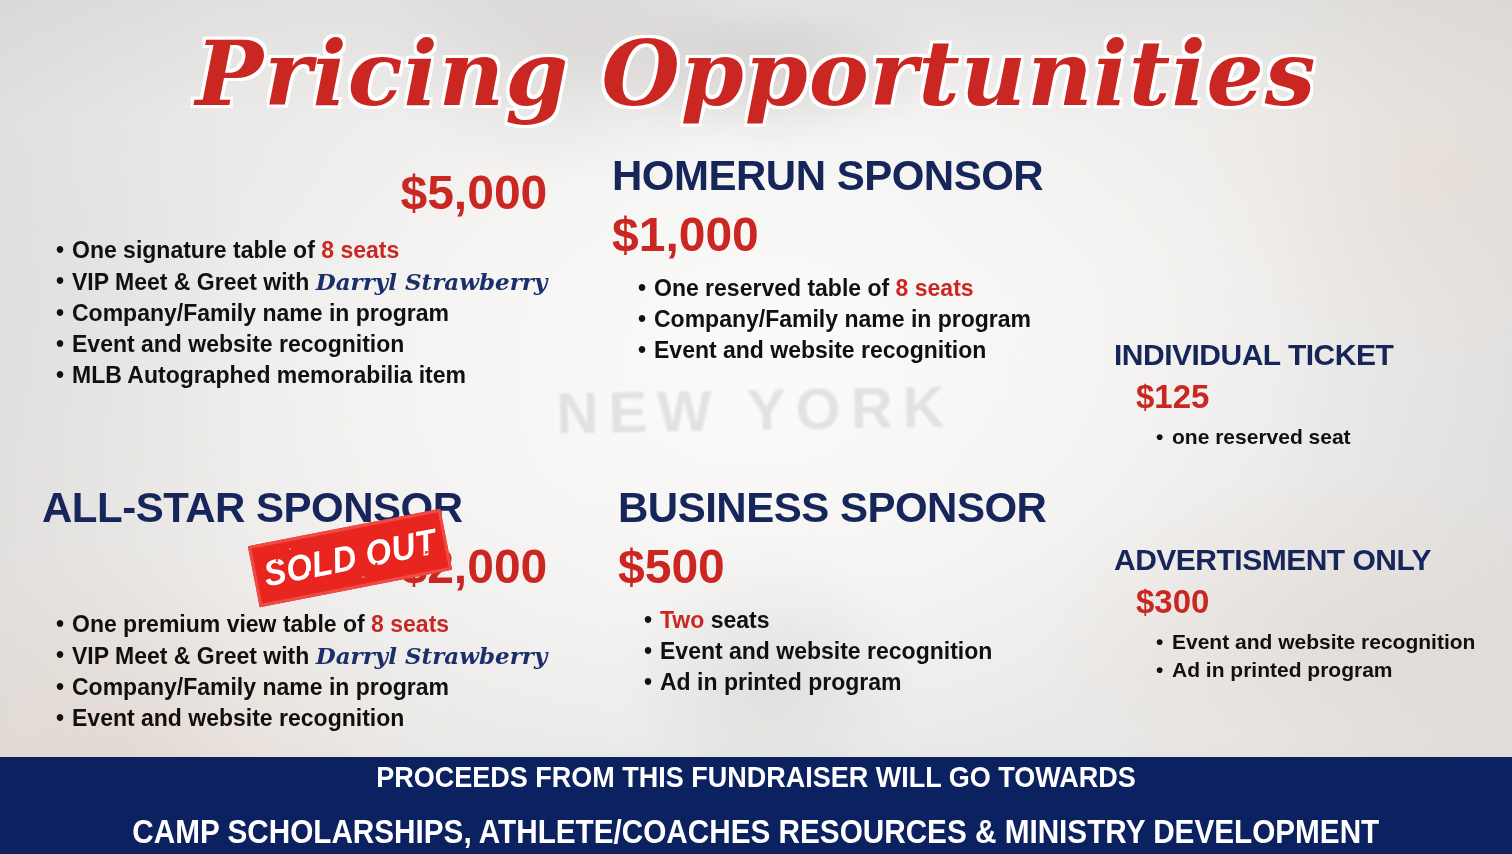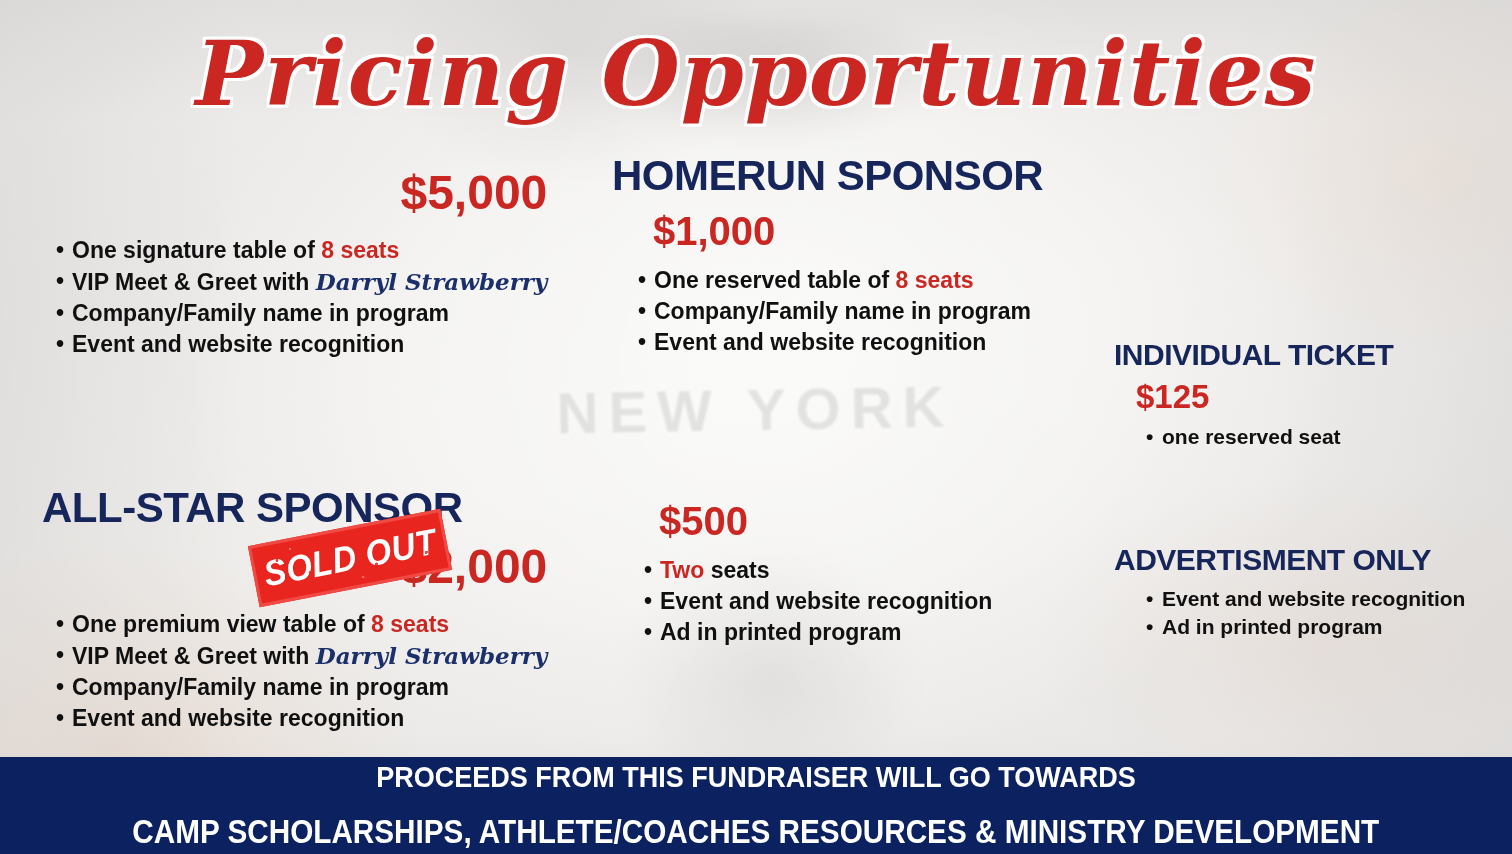--- a/index.html
+++ b/index.html
@@ -143,28 +143,28 @@
     letter-spacing: 0px;
   }
 
   
   .big .tier-head { font-size: 42px; }
   .big .tier-price { font-size: 48px; margin-top: 14px; text-align: right; }
   .big .tier-list { margin-top: 18px; margin-left: 30px; }
   .big .tier-list li { font-size: 23px; line-height: 31px; }
 
   .mid .tier-head { font-size: 42px; }
-  .mid .tier-price { font-size: 40px; margin-top: 14px; margin-left: 41px; }
+  .mid .tier-price { font-size: 48px; margin-top: 14px; }
   .mid .tier-list { margin-top: 14px; margin-left: 42px; }
   .mid .tier-list li { font-size: 23px; line-height: 31px; }
 
   .small .tier-head { font-size: 30px; }
   .small .tier-price { font-size: 33px; margin-top: 10px; margin-left: 22px; }
   .small .tier-list { margin-top: 10px; margin-left: 48px; }
-  .small .tier-list li { font-size: 21px; line-height: 28px; }
+  .small .tier-list li { font-size: 21px; line-height: 28px; margin-left: 10px; }
 
   
   .stamp {
     position: absolute;
     left: 252px;
     top: 527px;
     width: 196px;
     height: 62px;
     background: #E8251F;
     border: 3px solid #F04A44;
@@ -255,20 +255,21 @@
 
   <div class="title">Pricing Opportunities</div>
 
   <div class="tier big" style="left:42px; top:155px;">
     <div class="tier-price">$5,000</div>
     <ul class="tier-list">
         <li><span>One signature table of </span><span class="hl-red">8 seats</span></li>
         <li><span>VIP Meet &amp; Greet with </span><span class="hl-name">Darryl Strawberry</span></li>
         <li><span>Company/Family name in program</span></li>
         <li><span>Event and website recognition</span></li>
+        <li><span>MLB Autographed memorabilia item</span></li>
       </ul>
   </div>
 
   <div class="tier mid" style="left:612px; top:155px;">
     <div class="tier-head">HOMERUN SPONSOR</div>
     <div class="tier-price">$1,000</div>
     <ul class="tier-list">
         <li><span>One reserved table of </span><span class="hl-red">8 seats</span></li>
         <li><span>Company/Family name in program</span></li>
         <li><span>Event and website recognition</span></li>
@@ -294,30 +295,32 @@
       </ul>
   </div>
 
   <div class="stamp">
     <div class="stamp-inner"></div>
     <span class="stamp-text">SOLD OUT</span>
     <div class="stamp-grunge"></div>
   </div>
 
   <div class="tier mid" style="left:618px; top:487px;">
+    <div class="tier-head">BUSINESS SPONSOR</div>
     <div class="tier-price">$500</div>
     <ul class="tier-list">
         <li><span class="hl-red">Two</span><span> seats</span></li>
         <li><span>Event and website recognition</span></li>
         <li><span>Ad in printed program</span></li>
       </ul>
   </div>
 
   <div class="tier small" style="left:1114px; top:545px;">
     <div class="tier-head">ADVERTISMENT ONLY</div>
+    <div class="tier-price">$300</div>
     <ul class="tier-list">
         <li><span>Event and website recognition</span></li>
         <li><span>Ad in printed program</span></li>
       </ul>
   </div>
 
   <div class="footer">
     <div class="footer-line footer-line-1">PROCEEDS FROM THIS FUNDRAISER WILL GO TOWARDS</div>
     <div class="footer-line footer-line-2">CAMP SCHOLARSHIPS, ATHLETE/COACHES RESOURCES &amp; MINISTRY DEVELOPMENT</div>
   </div>

